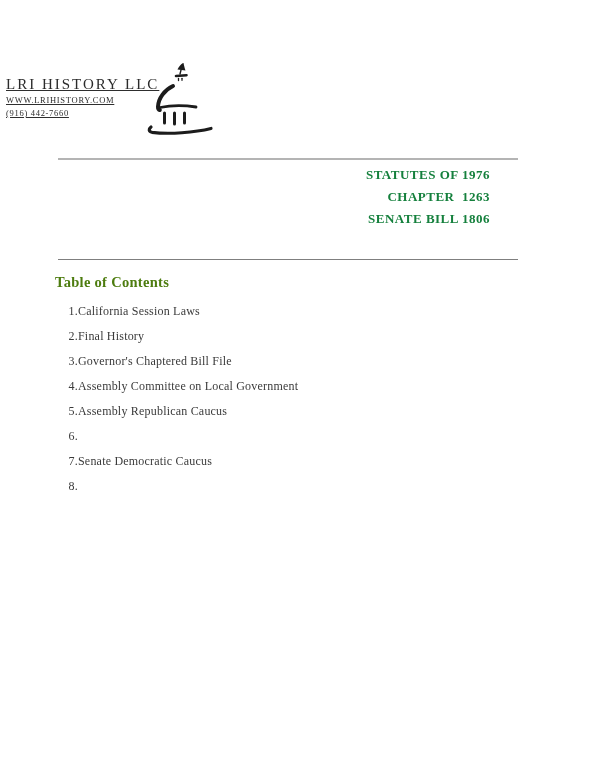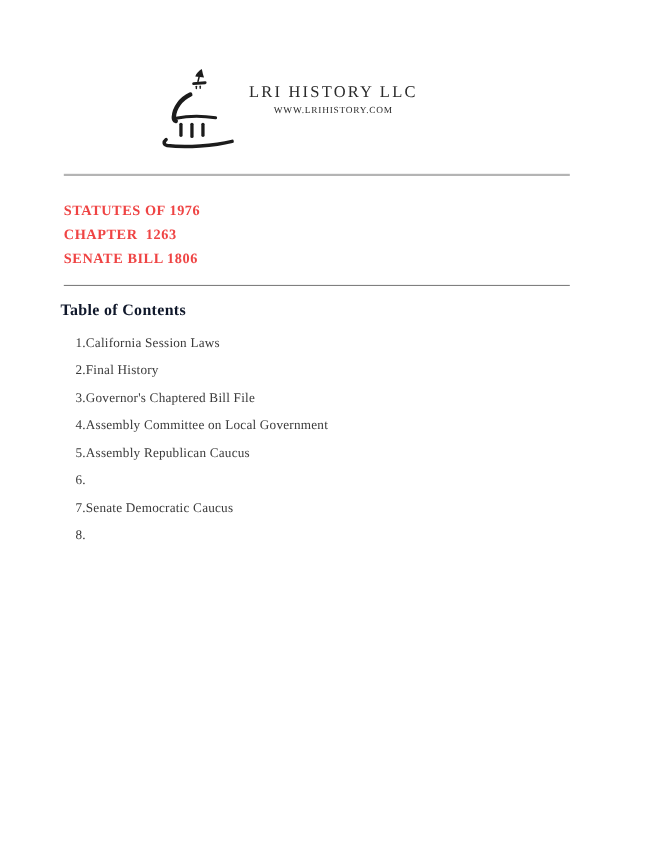--- a/index.html
+++ b/index.html
@@ -22,21 +22,22 @@
     left: 147px;
     top: 60px;
     width: 68px;
     height: 82px;
   }
   .letterhead-text {
     position: absolute;
     top: 74px;
     left: 0;
     width: 100%;
-    text-align: center;
+    text-align: left;
+    text-decoration: underline;
   }
   .company-name {
     font-size: 15px;
     letter-spacing: 2px;
     color: #2b2b2b;
     line-height: 20px;
     margin-left: 6px;
   }
   .contact-line {
     font-size: 8.5px;
@@ -57,42 +58,43 @@
     height: 2px;
   }
   .rule-bottom {
     top: 259px;
     height: 1px;
   }
 
   
   .case-header {
     position: absolute;
-    top: 180px;
+    top: 164px;
     left: 58px;
     width: 432px;
+    text-align: right;
     font-weight: bold;
     font-size: 13px;
     letter-spacing: 0.5px;
-    color: #ef4444;
+    color: #15803d;
     line-height: 22px;
   }
   .case-line { white-space: pre; }
 
   
   .toc {
     position: absolute;
     top: 273px;
     left: 55px;
     width: 470px;
   }
   .toc-heading {
     font-size: 14.5px;
     font-weight: bold;
-    color: #0f172a;
+    color: #4d7c0f;
     letter-spacing: 0.3px;
     line-height: 19px;
     margin: 0;
   }
   .toc-list {
     list-style: none;
     margin: 12px 0 0 0;
     padding: 0;
   }
   .toc-item {
@@ -133,20 +135,21 @@
     <path d="M17.5,53 L17.5,63" stroke-width="3"></path>
     <path d="M27.5,53 L27.5,64" stroke-width="3"></path>
     <path d="M37.5,53 L37.5,63" stroke-width="3"></path>
 
     <path d="M4,67 C1.5,69 1.5,71.5 5,72.3 C22,74.5 48,72.5 64,68.5" stroke-width="3.2"></path>
   </svg>
 
   <div class="letterhead-text">
     <div class="company-name">LRI HISTORY LLC</div>
     <div class="contact-line">WWW.LRIHISTORY.COM</div>
+    <div class="contact-line">(916) 442-7660</div>
   </div>
 </div>
 
 <div class="rule rule-top" style="background: rgb(180, 180, 180);"></div>
 
 <div class="case-header">
   <div class="case-line">STATUTES OF 1976</div>
   <div class="case-line">CHAPTER  1263</div>
   <div class="case-line">SENATE BILL 1806</div>
 </div>

